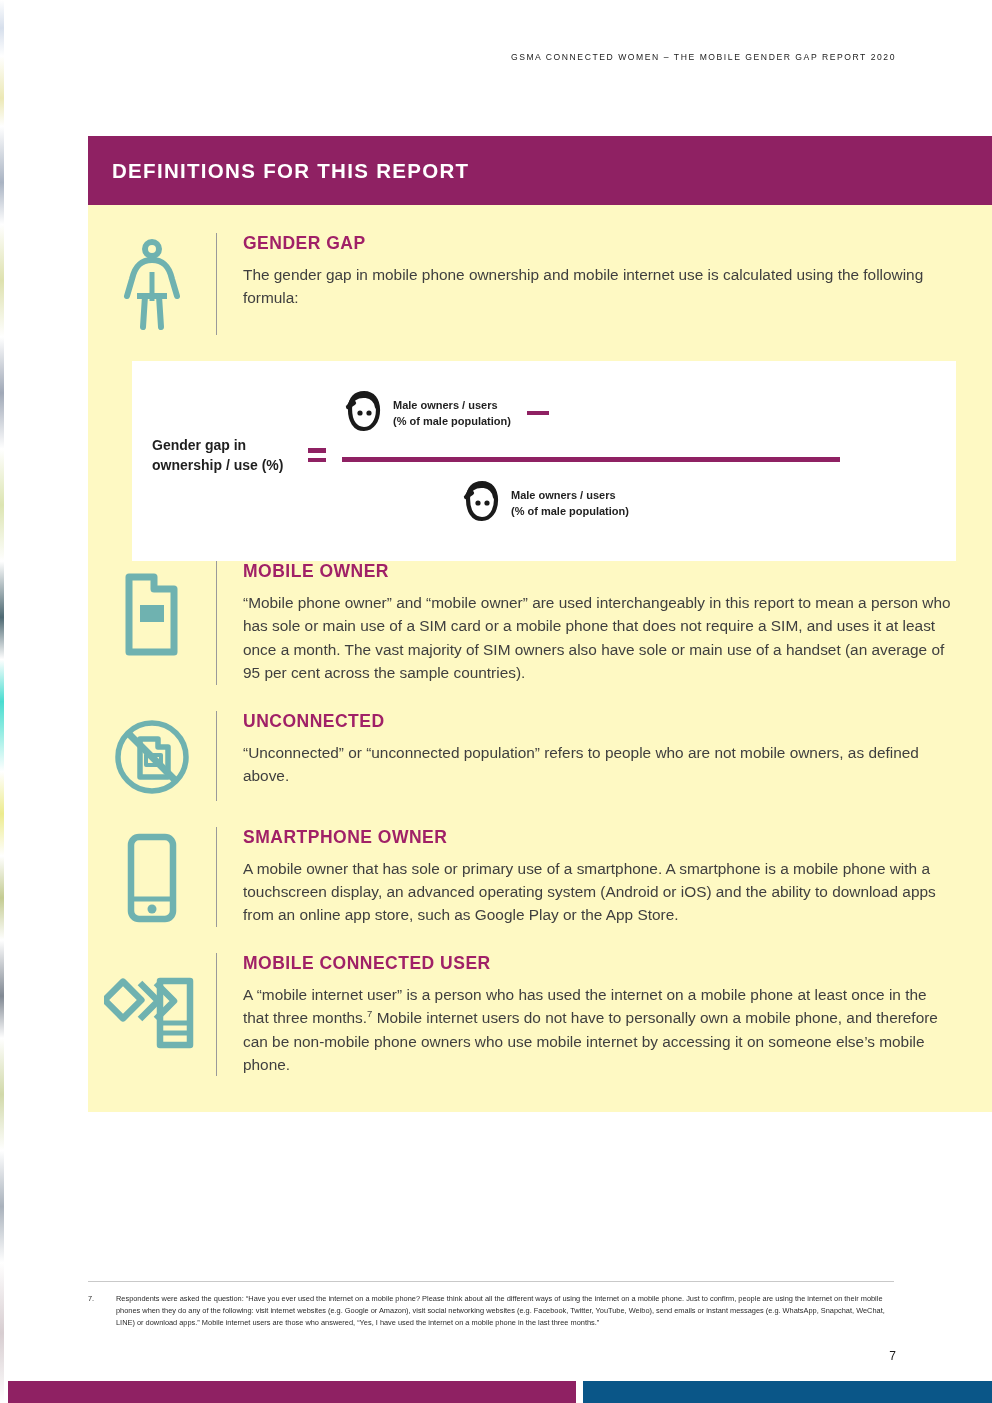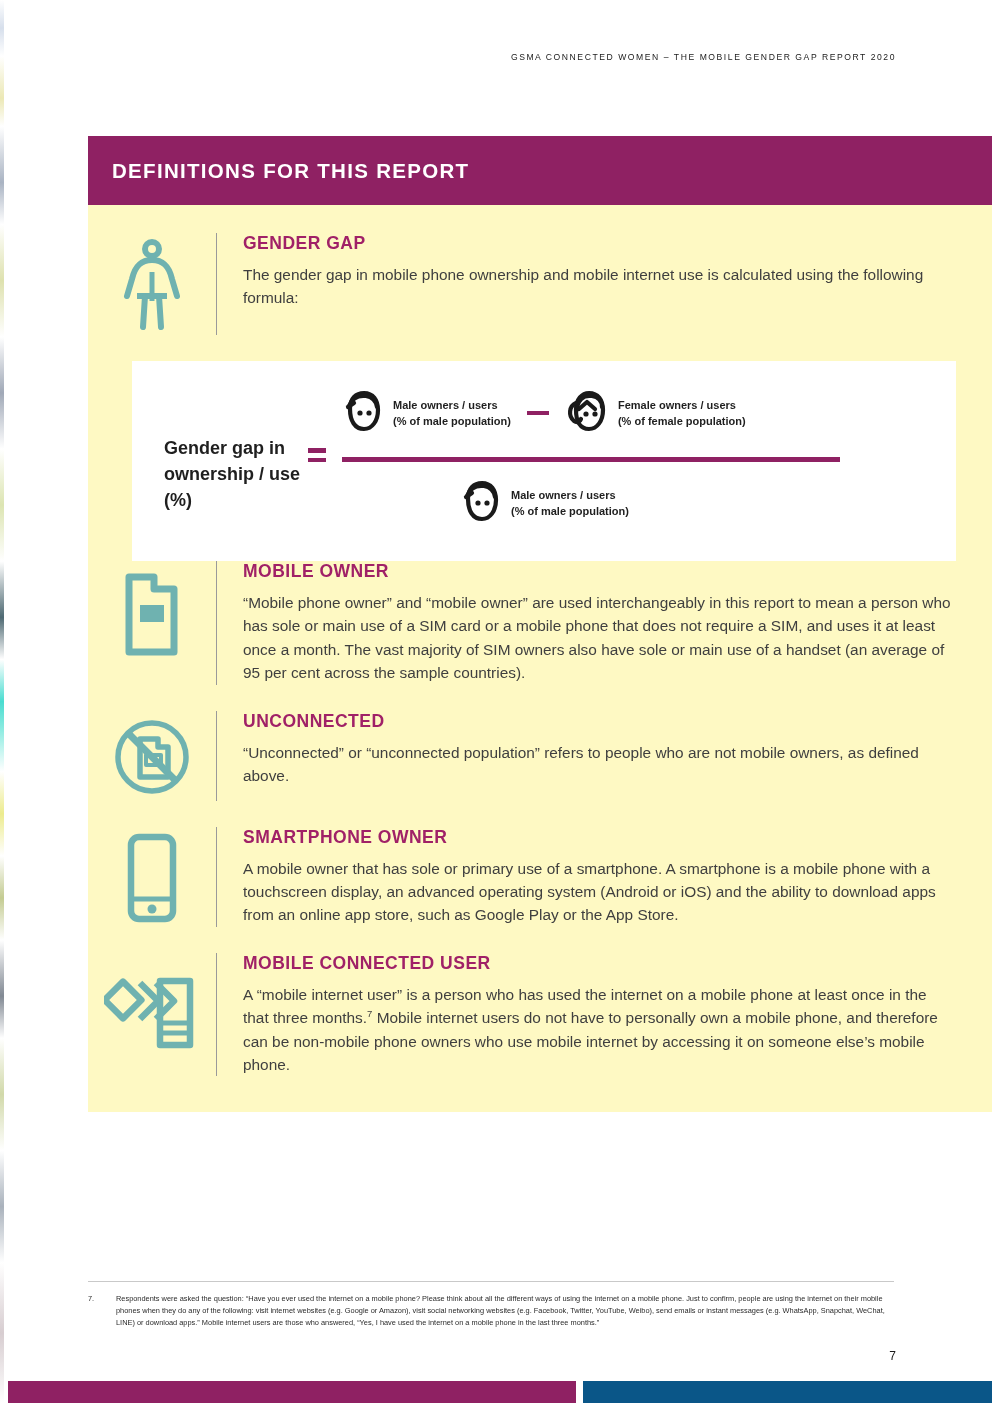--- a/index.html
+++ b/index.html
@@ -69,21 +69,21 @@
   .sec-unconnected{padding-top:26px;}
   .sec-miu{padding-top:26px;}
 
   
   .formula-box{
     background:#ffffff;margin:26px 44px 0 44px;height:200px;
     position:relative;
   }
   .f-label{
     position:absolute;left:20px;top:74px;width:160px;
-    font-size:18px;font-weight:bold;color:#1f1f1f;line-height:1.45;margin-left:12px;
+    font-size:14px;font-weight:bold;color:#1f1f1f;line-height:1.45;
   }
   .f-equals{
     position:absolute;left:176px;top:87px;
     width:18px;
   }
   .f-equals span{display:block;height:4.5px;background:#8f2163;}
   .f-equals span+span{margin-top:5px;}
 
   .f-bar{
     position:absolute;left:210px;top:96px;width:498px;height:4.5px;
@@ -186,36 +186,20 @@
             </svg>
           </span>
           <span class="f-term-text">
             <span>Male owners / users</span><br>
             <span>(% of male population)</span>
           </span>
         </div>
 
         <div class="f-minus"></div>
 
-        <div class="f-term">
-          <span>
-            <svg width="44" height="44" viewBox="0 0 44 44" fill="none" stroke="#1a1a1a" stroke-width="4.2" stroke-linecap="round" stroke-linejoin="round">
-              <path d="M11 21 C11 10 17 4 24 4 C33 4 38 11 38 21 C38 32 32 40 24 40 C15 40 11 32 11 21 Z"></path>
-              <path d="M12 18 C14 9 20 6 27 7 C33 8 37 12 37 18"></path>
-              <path d="M11 14 C4 17 3 27 9 32 C12 34 15 33 16 30"></path>
-              <path d="M14 20 L22 13 L30 20"></path>
-              <circle cx="21" cy="25" r="2.6" fill="#1a1a1a" stroke="none"></circle>
-              <circle cx="30" cy="25" r="2.6" fill="#1a1a1a" stroke="none"></circle>
-            </svg>
-          </span>
-          <span class="f-term-text">
-            <span>Female owners / users</span><br>
-            <span>(% of female population)</span>
-          </span>
-        </div>
       </div>
 
       <div class="f-den">
         <div class="f-term">
           <span>
             <svg width="42" height="44" viewBox="0 0 42 44" fill="none" stroke="#1a1a1a" stroke-width="4.2" stroke-linecap="round" stroke-linejoin="round">
               <path d="M8 20 C8 9 14 4 22 4 C31 4 36 11 36 21 C36 32 30 40 22 40 C13 40 8 32 8 20 Z"></path>
               <path d="M7 17 C10 9 16 6 24 7 C30 8 34 12 35 18"></path>
               <path d="M6 18 L12 14"></path>
               <circle cx="18" cy="24" r="2.6" fill="#1a1a1a" stroke="none"></circle>

